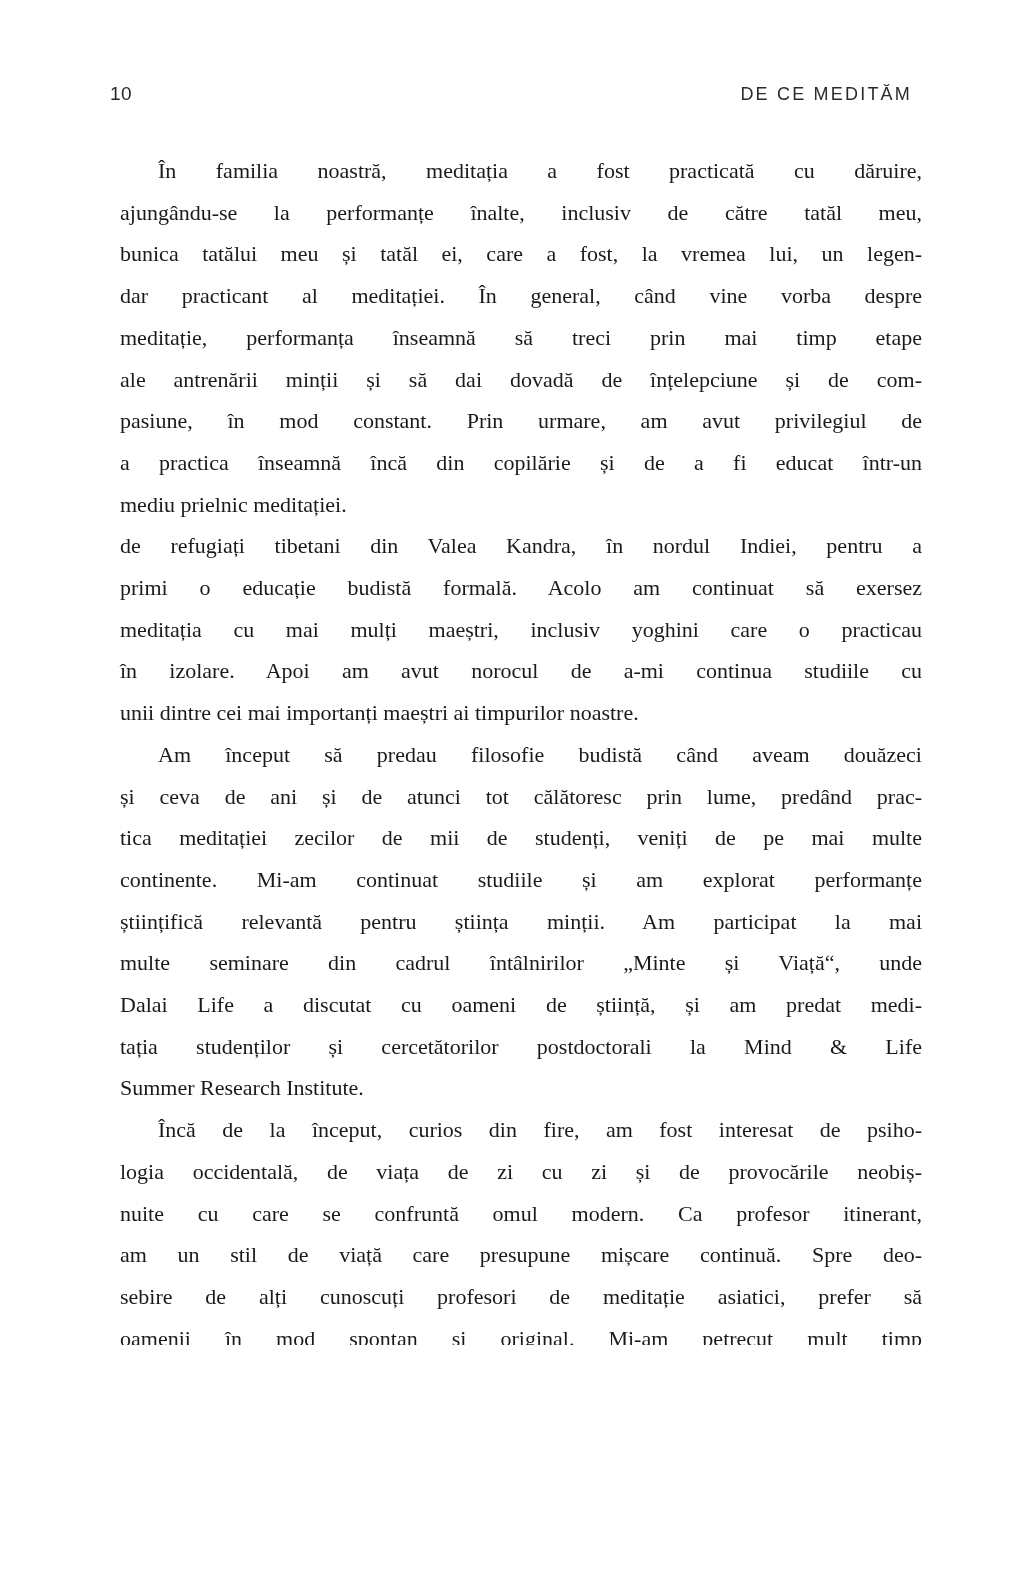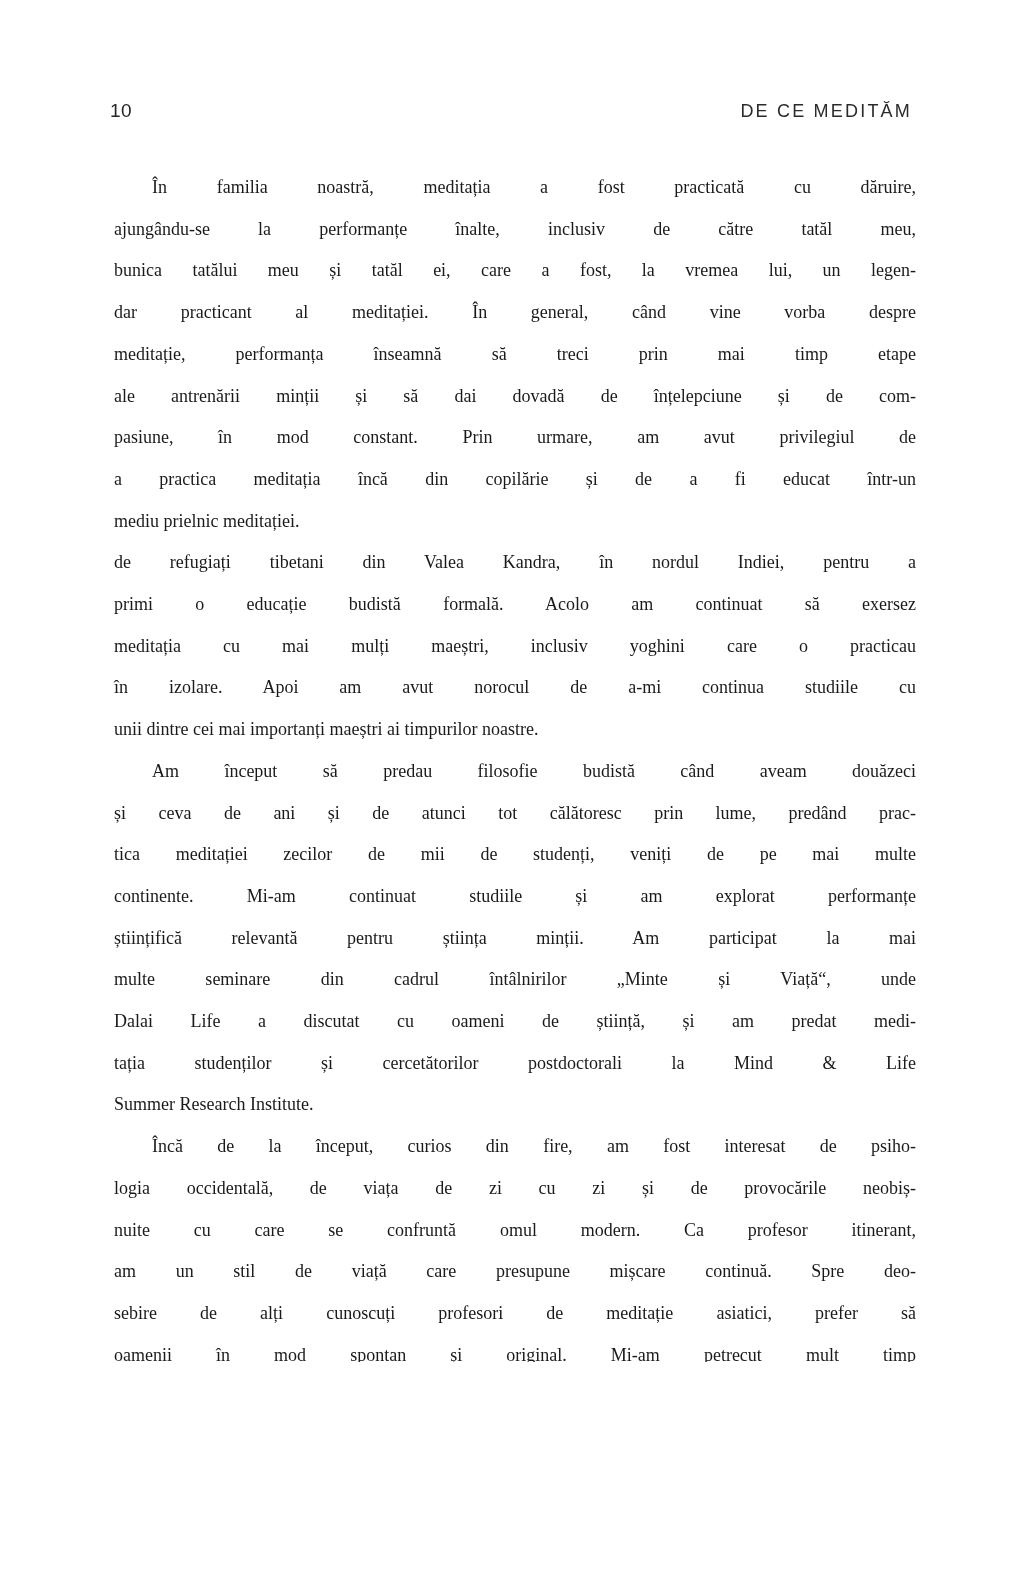--- a/index.html
+++ b/index.html
@@ -6,21 +6,20 @@
     margin: 0;
     padding: 0;
     background: #ffffff;
   }
   .page {
     position: relative;
     width: 1024px;
     height: 1345px;
     background: #ffffff;
     overflow: hidden;
-    margin-top: 17px;
   }
   .header-row {
     position: absolute;
     top: 83px;
     left: 110px;
     width: 802px;
     display: flex;
     justify-content: space-between;
     align-items: baseline;
     font-family: "Liberation Sans", "DejaVu Sans", sans-serif;
@@ -32,24 +31,24 @@
   }
   .running-header {
     font-size: 18px;
     letter-spacing: 2.2px;
     color: #2b2b2b;
     text-align: center;
   }
   .textblock {
     position: absolute;
     top: 150px;
-    left: 114px;
+    left: 120px;
     width: 802px;
     font-family: "Liberation Serif", "DejaVu Serif", serif;
-    font-size: 18px;
+    font-size: 22px;
     line-height: 41.7px;
     color: #1a1a1a;
   }
   .paragraph {
     margin: 0;
     padding: 0;
   }
   .ln {
     text-align: justify;
     text-align-last: justify;
@@ -74,21 +73,21 @@
   <div class="textblock">
 
     <div class="paragraph">
       <div class="ln first">În familia noastră, meditația a fost practicată cu dăruire,</div>
       <div class="ln">ajungându-se la performanțe înalte, inclusiv de către tatăl meu,</div>
       <div class="ln">bunica tatălui meu și tatăl ei, care a fost, la vremea lui, un legen-</div>
       <div class="ln">dar practicant al meditației. În general, când vine vorba despre</div>
       <div class="ln">meditație, performanța înseamnă să treci prin mai timp etape</div>
       <div class="ln">ale antrenării minții și să dai dovadă de înțelepciune și de com-</div>
       <div class="ln">pasiune, în mod constant. Prin urmare, am avut privilegiul de</div>
-      <div class="ln">a practica meditația încă din copilărie și de a fi educat într-un</div>
+      <div class="ln">a practica înseamnă încă din copilărie și de a fi educat într-un</div>
       <div class="ln last">mediu prielnic meditației.</div>
     </div>
 
     <div class="paragraph">
       <div class="ln">de refugiați tibetani din Valea Kandra, în nordul Indiei, pentru a</div>
       <div class="ln">primi o educație budistă formală. Acolo am continuat să exersez</div>
       <div class="ln">meditația cu mai mulți maeștri, inclusiv yoghini care o practicau</div>
       <div class="ln">în izolare. Apoi am avut norocul de a-mi continua studiile cu</div>
       <div class="ln last">unii dintre cei mai importanți maeștri ai timpurilor noastre.</div>
     </div>

